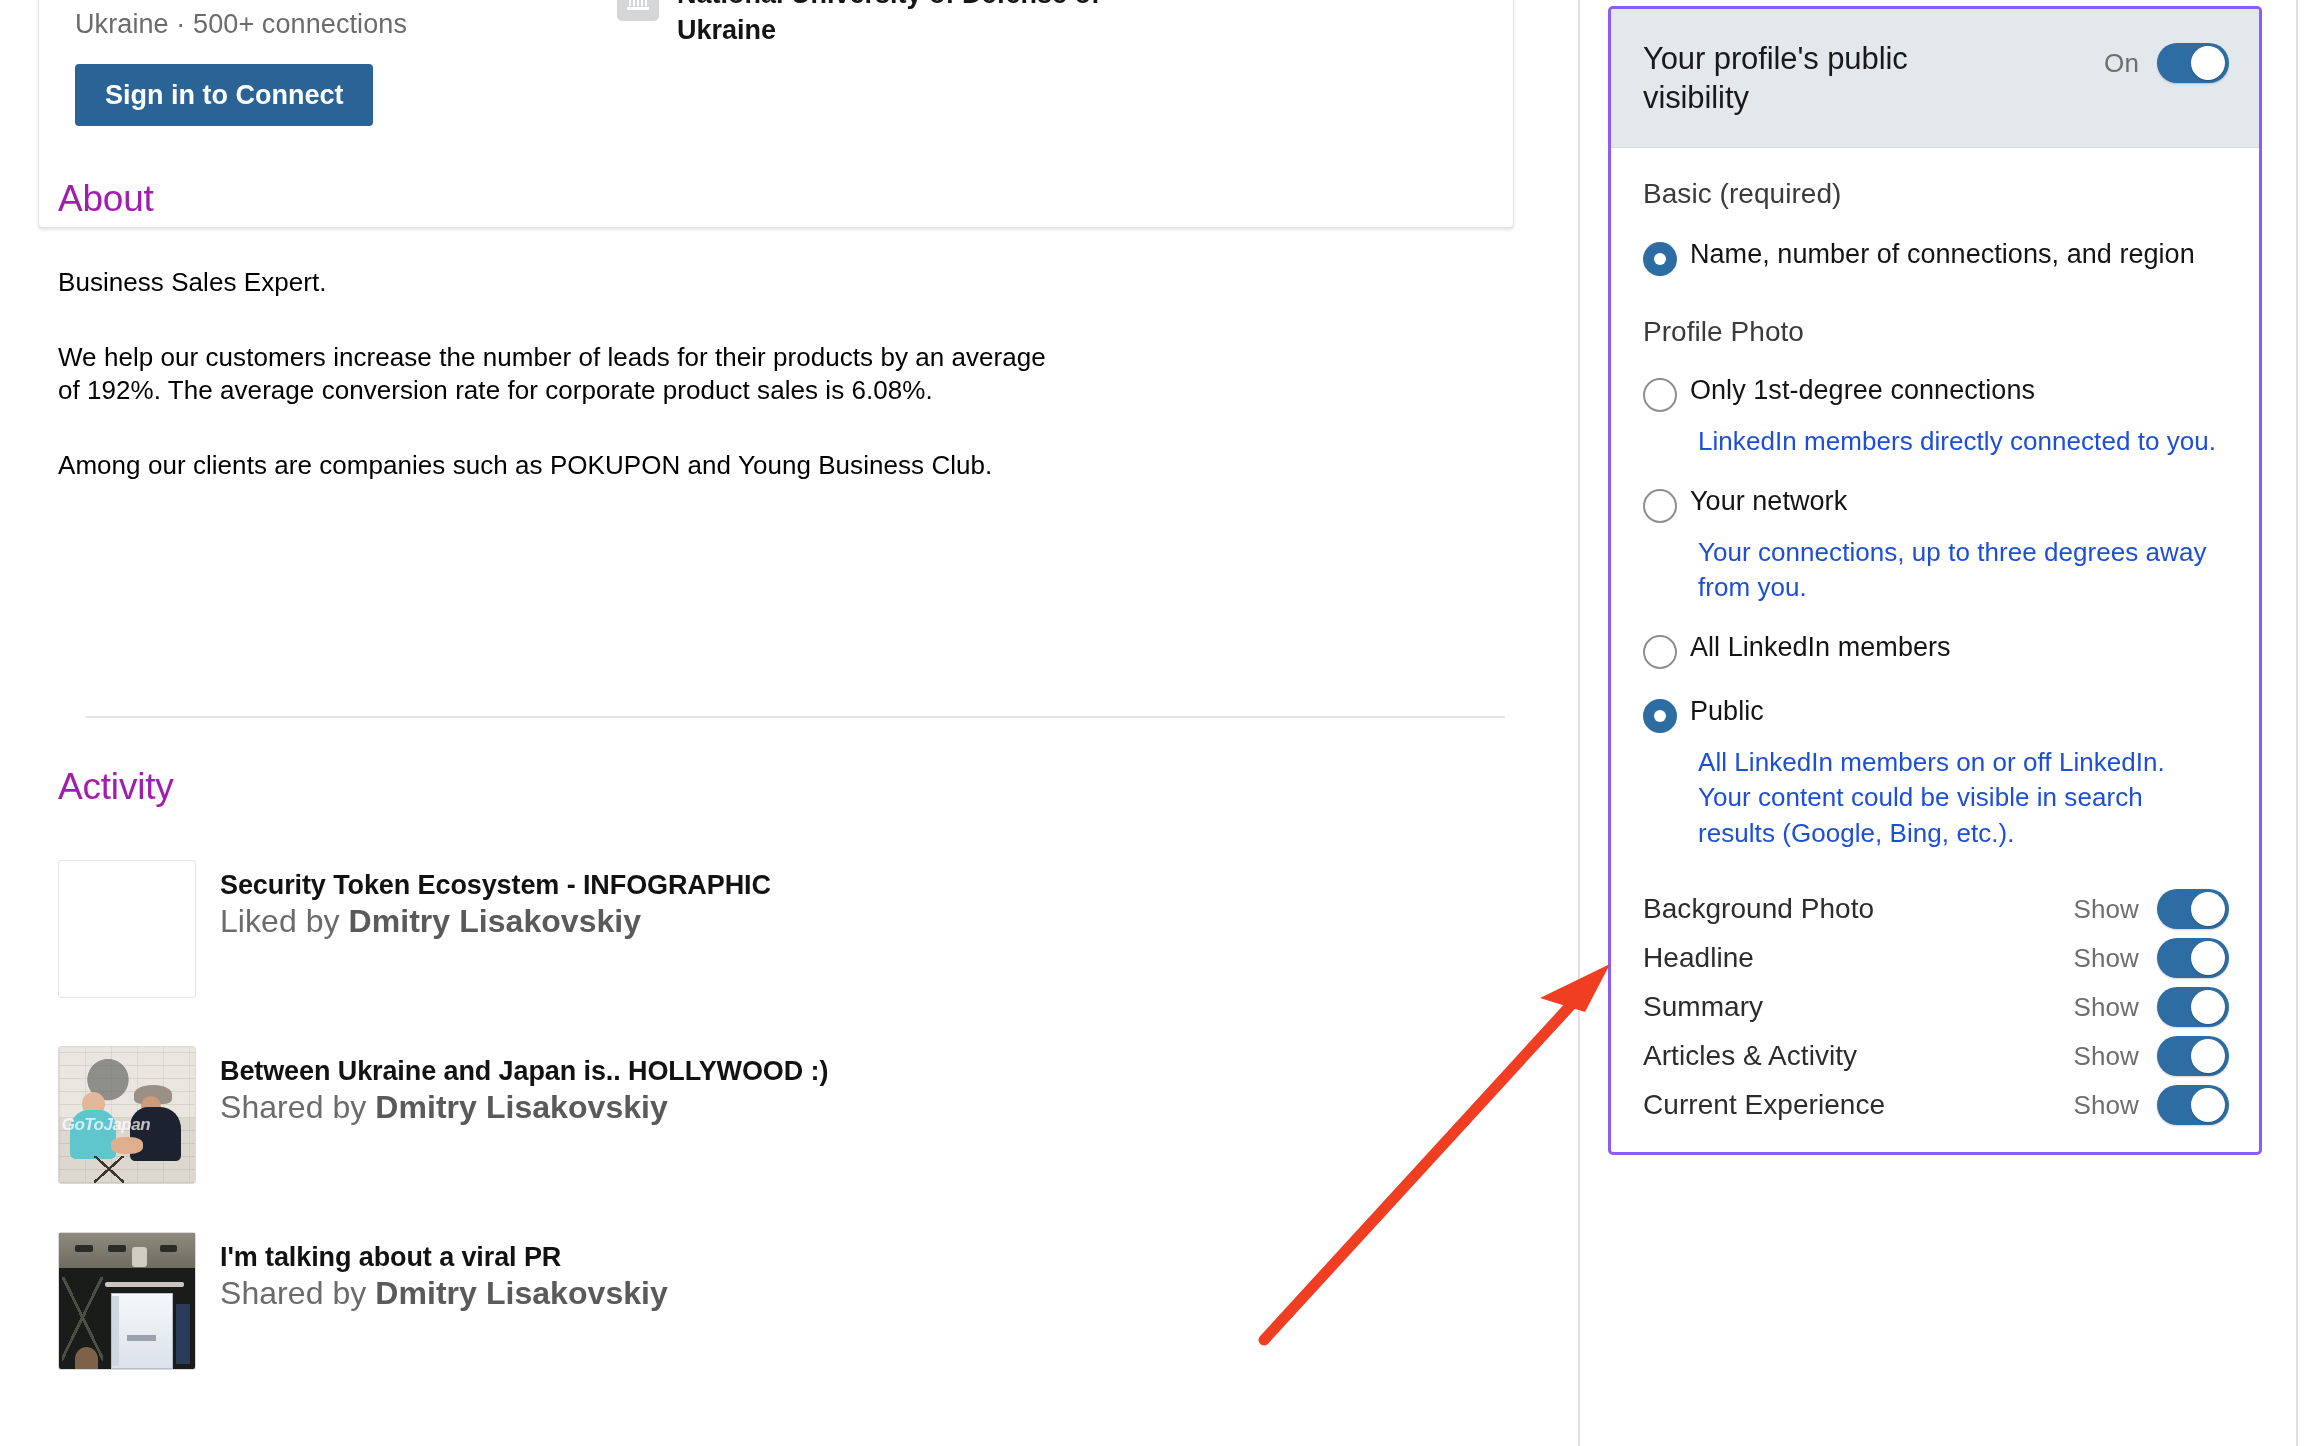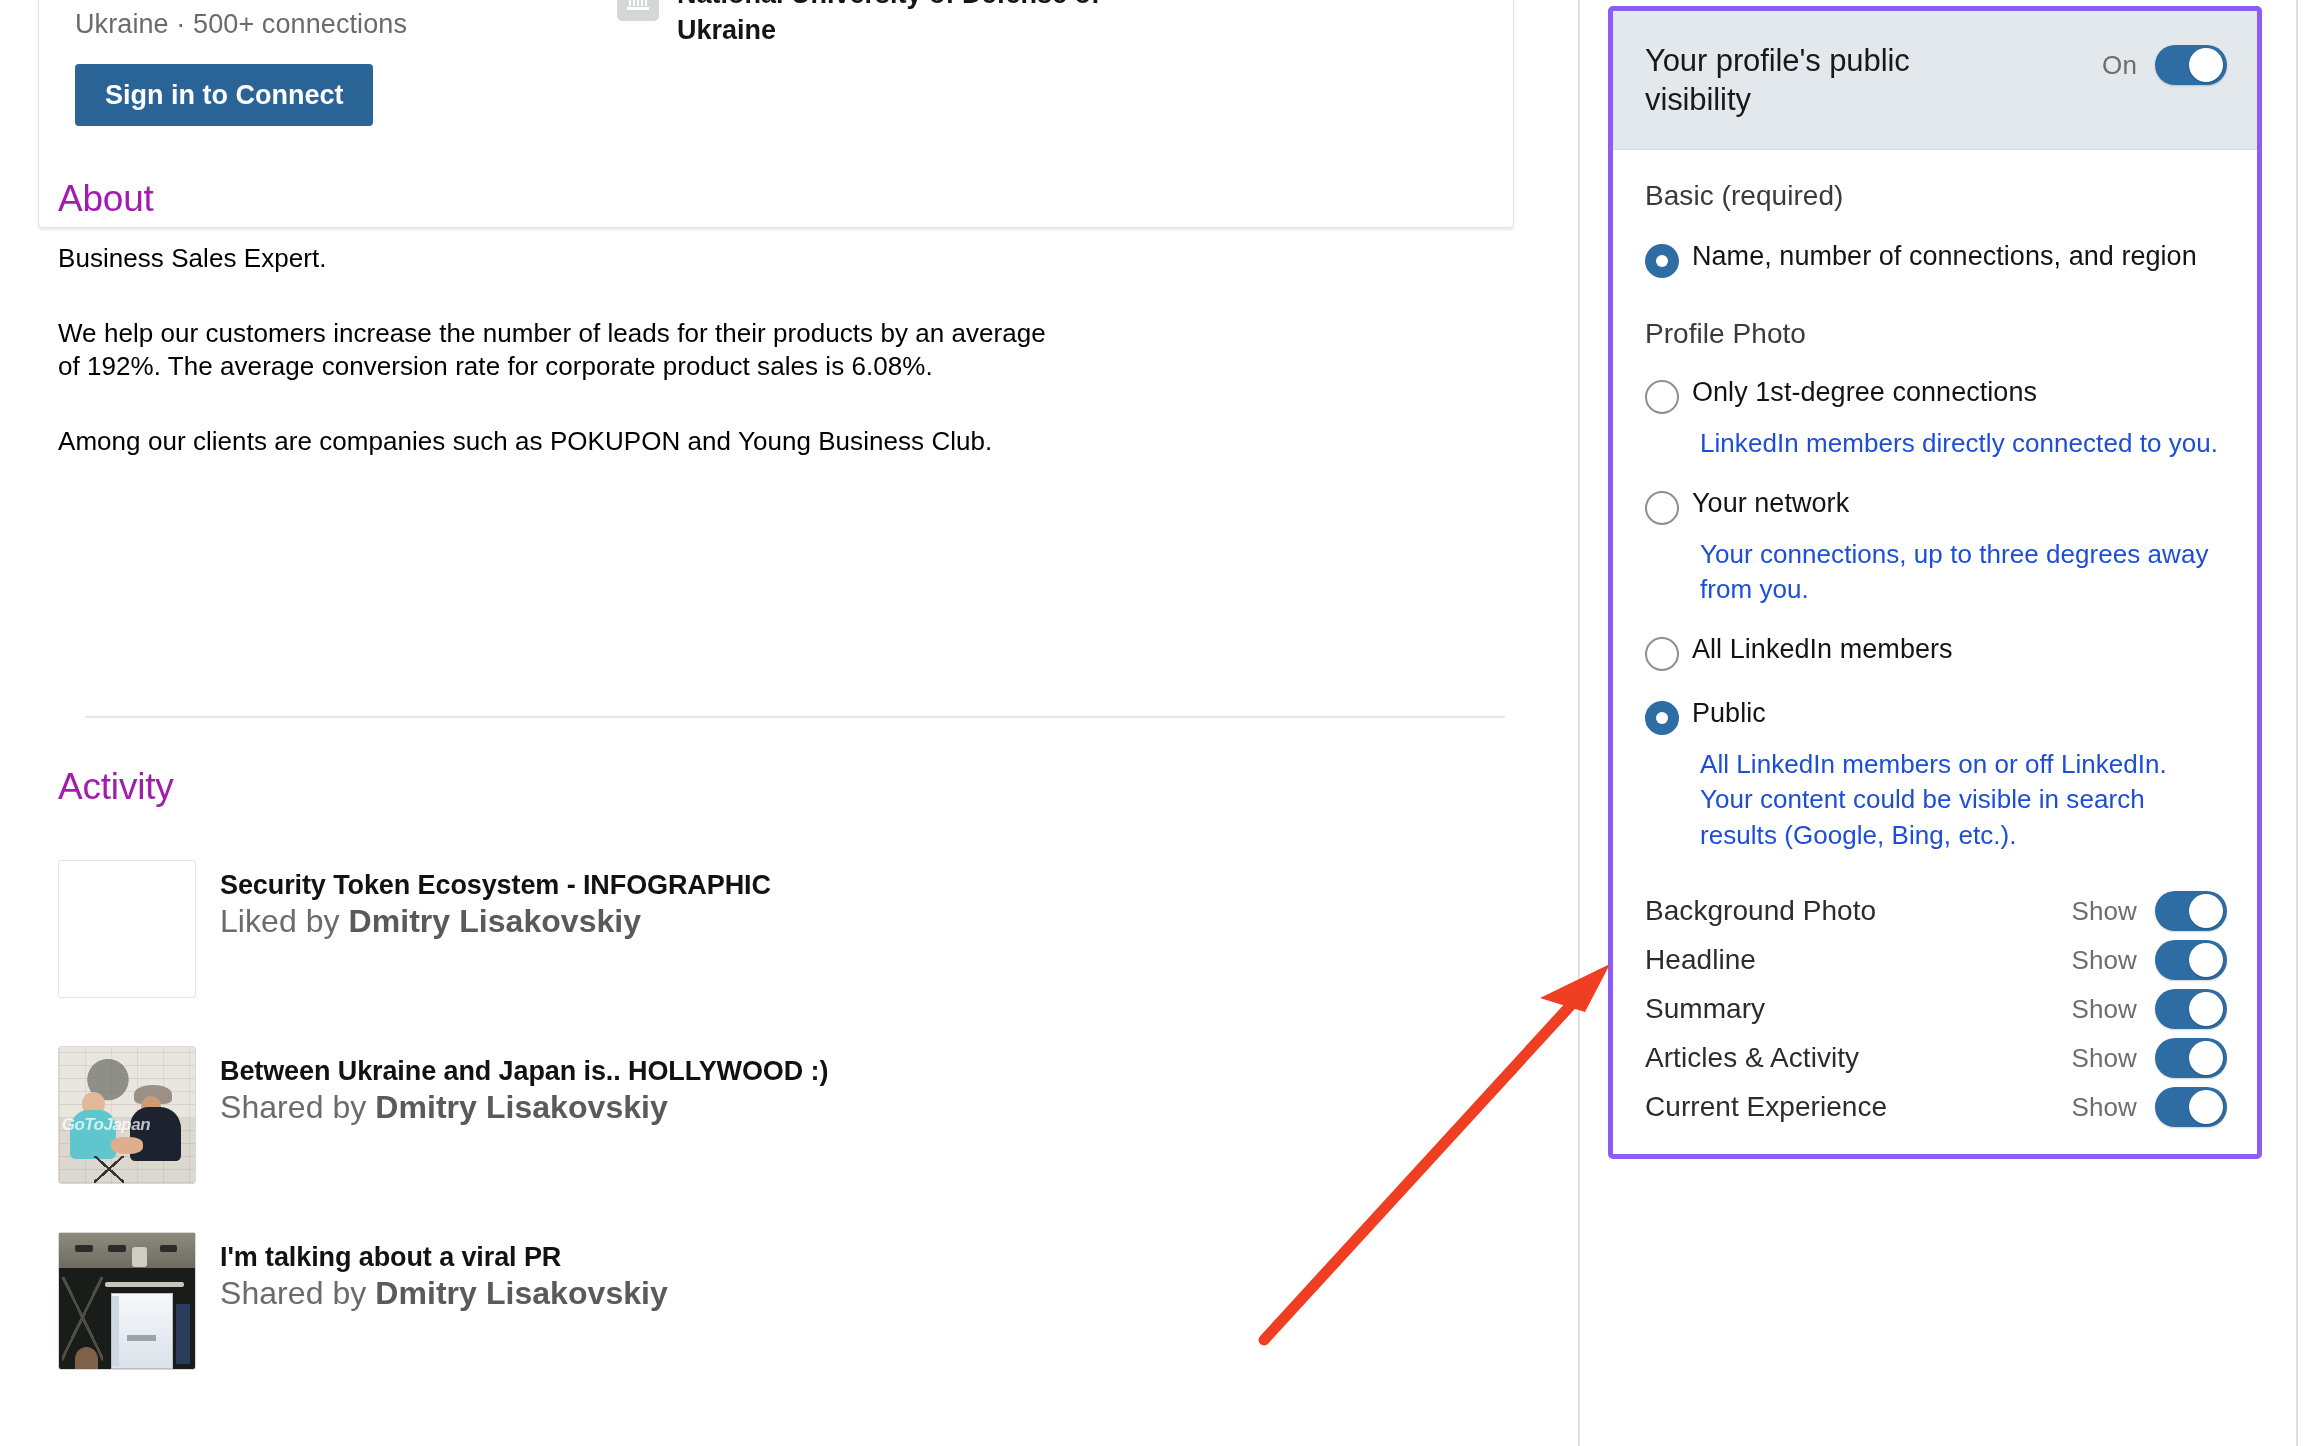--- a/index.html
+++ b/index.html
@@ -94,21 +94,21 @@
   }
 
   
   #about-section { position: absolute; left: 58px; top: 178px; width: 1000px; }
   .sec-title {
     font-size: 37px;
     color: #a21caf;
     font-weight: normal;
     letter-spacing: -0.2px;
   }
-  #about-p1 { margin-top: 22px; }
+  #about-p1 { margin-top: 46px; }
   #about-p2 { margin-top: 42px; }
   #about-p3 { margin-top: 42px; }
   .about-para {
     font-size: 26px;
     color: #000000;
     line-height: 1.27;
     letter-spacing: 0.05px;
   }
 
   #about-divider {
@@ -260,21 +260,21 @@
   #vdiv-1 { left: 1578px; }
   #vdiv-2 { left: 2296px; }
 
   
   #right-panel {
     position: absolute;
     left: 1608px;
     top: 6px;
     width: 654px;
     background: #ffffff;
-    border: 5px solid #8b5cf6;
+    border: 3px solid #8b5cf6;
     border-radius: 5px;
     overflow: hidden;
   }
   #panel-header {
     background: #e2e8ec;
     border-bottom: 1px solid #d3dae0;
     padding: 30px 30px 30px 32px;
     display: flex;
     align-items: flex-start;
     justify-content: space-between;

